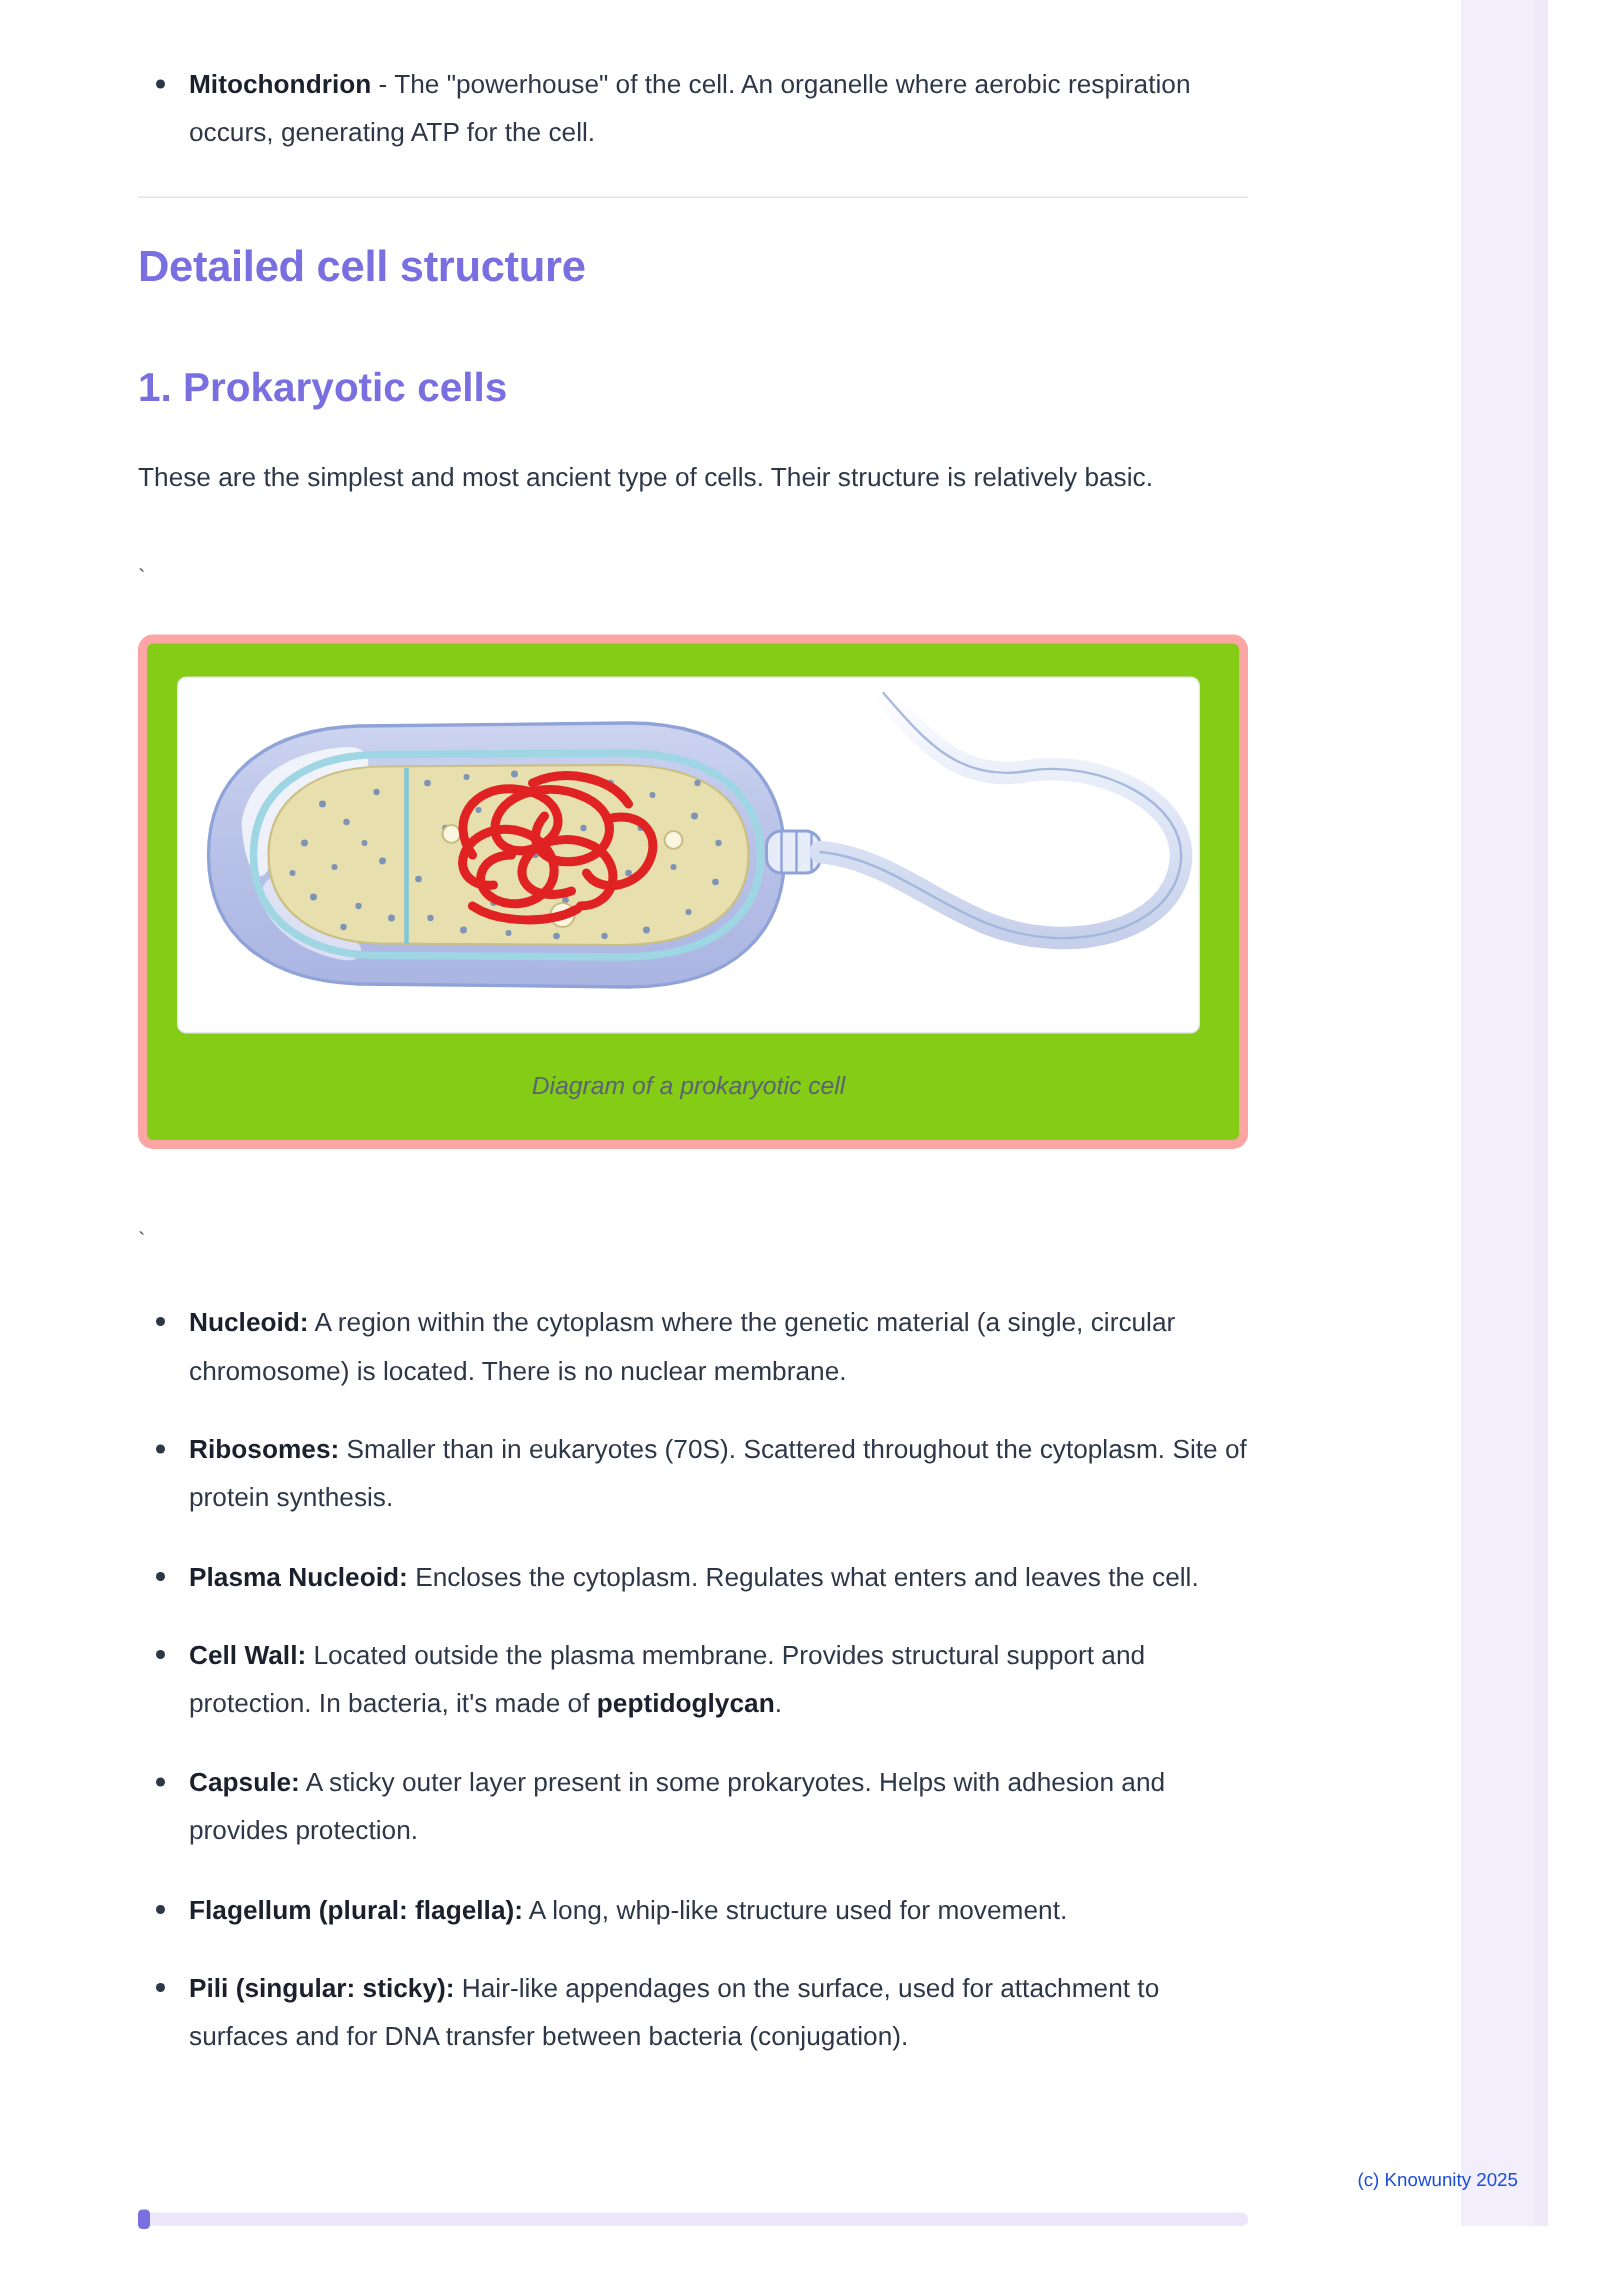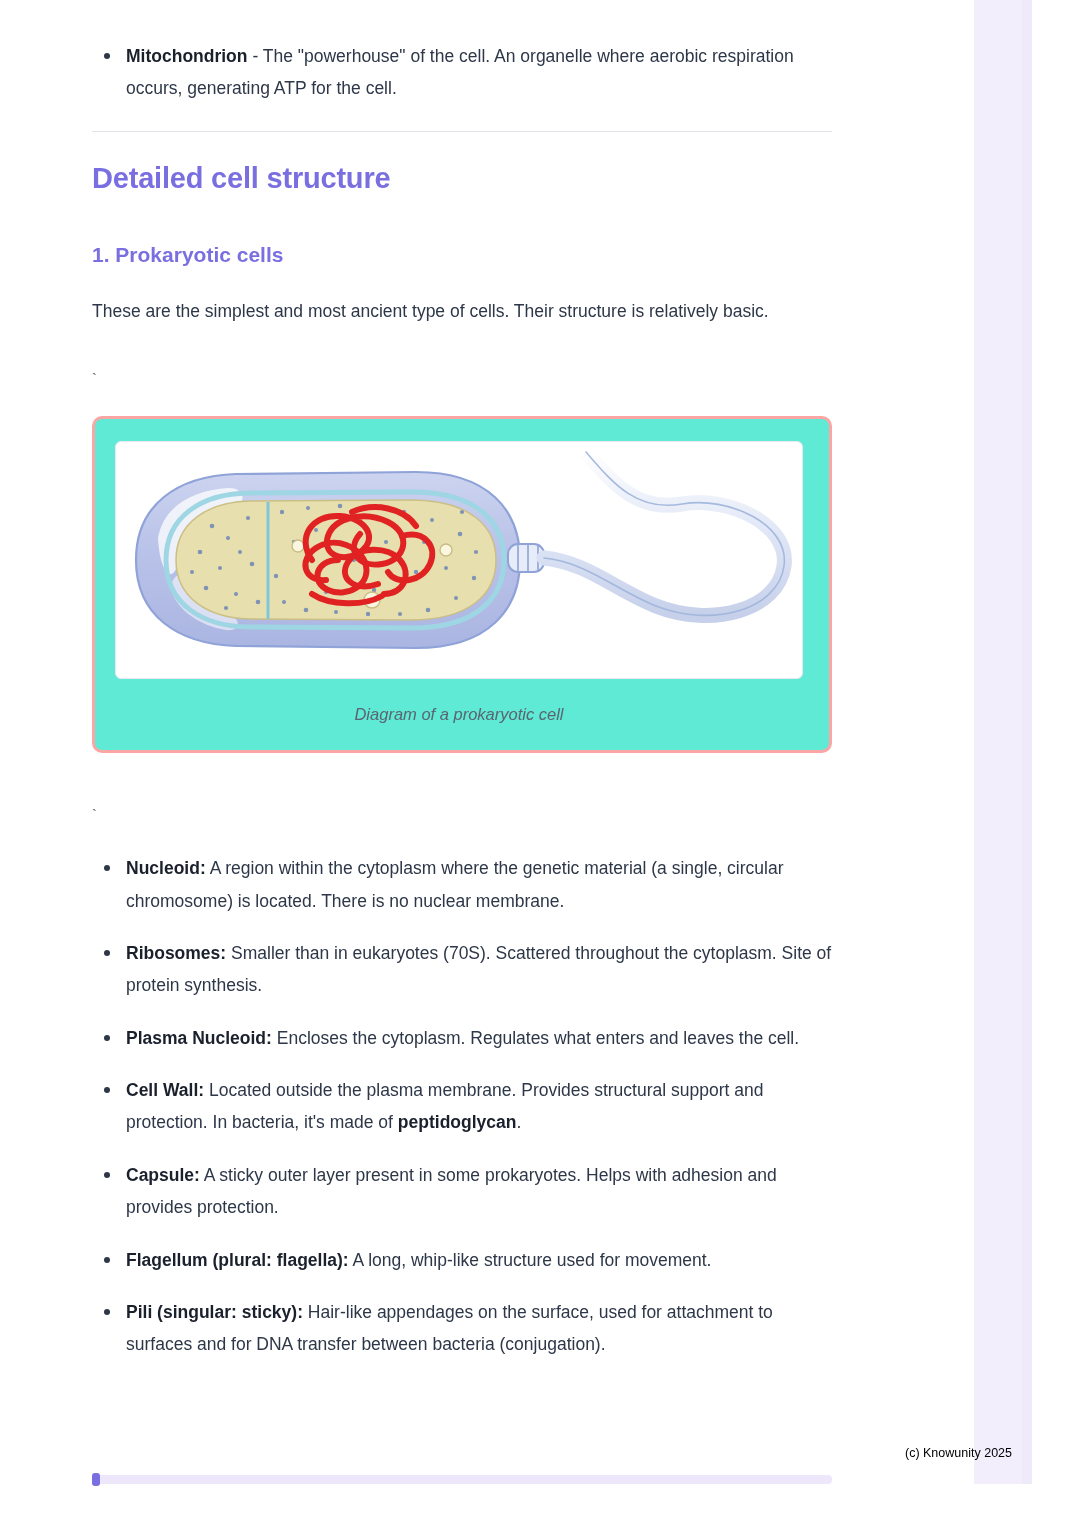--- a/index.html
+++ b/index.html
@@ -85,21 +85,21 @@
 
   h2.section-title {
     font-size: 29px;
     color: #7a6fe0;
     font-weight: 700;
     margin: 0 0 48px 0;
     letter-spacing: -0.2px;
   }
 
   h3.sub-title {
-    font-size: 21px;
+    font-size: 27px;
     color: #7a6fe0;
     font-weight: 700;
     margin: 0 0 28px 0;
   }
 
   p.body-text {
     font-size: 17.5px;
     line-height: 1.85;
     color: #2d3748;
     margin: 0 0 44px 0;
@@ -107,23 +107,23 @@
 
   p.tick {
     font-size: 15px;
     color: #4a5568;
     margin: 0 0 30px 0;
     line-height: 1;
   }
 
   
   .figure-card {
-    border: 3px solid #fca5a5;
+    border: 6px solid #fca5a5;
     border-radius: 10px;
-    background: #5eead4;
+    background: #84cc16;
     padding: 22px 26px 26px 20px;
     box-sizing: border-box;
     width: 740px;
   }
   .figure-image-box {
     border: 1px solid #e8e8f0;
     border-radius: 6px;
     background: #ffffff;
     height: 236px;
     position: relative;
@@ -142,21 +142,21 @@
     left: 0;
     top: 0;
   }
 
   
   .copyright {
     position: absolute;
     right: 68px;
     bottom: 68px;
     font-size: 12.5px;
-    color: #000000;
+    color: #1d4ed8;
   }
 
   .bottom-bar {
     position: absolute;
     left: 92px;
     bottom: 44px;
     width: 740px;
     height: 9px;
     background: #ece7fa;
     border-radius: 4px;

